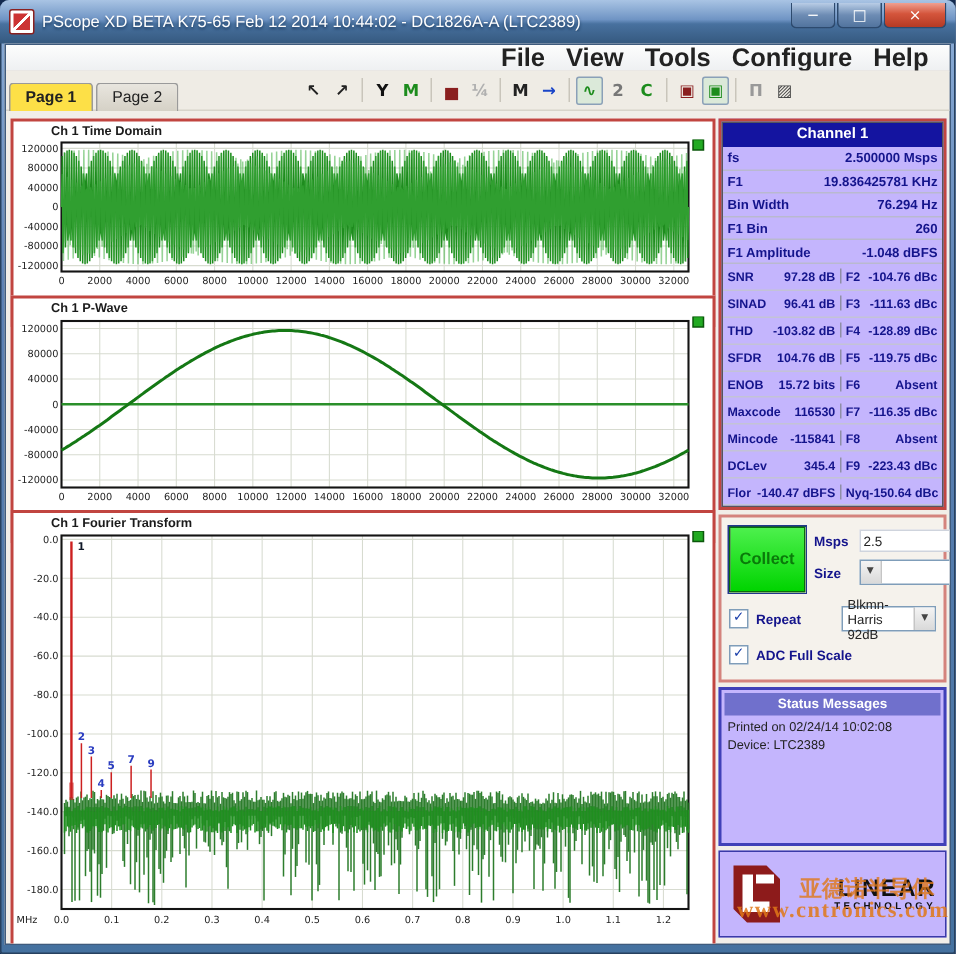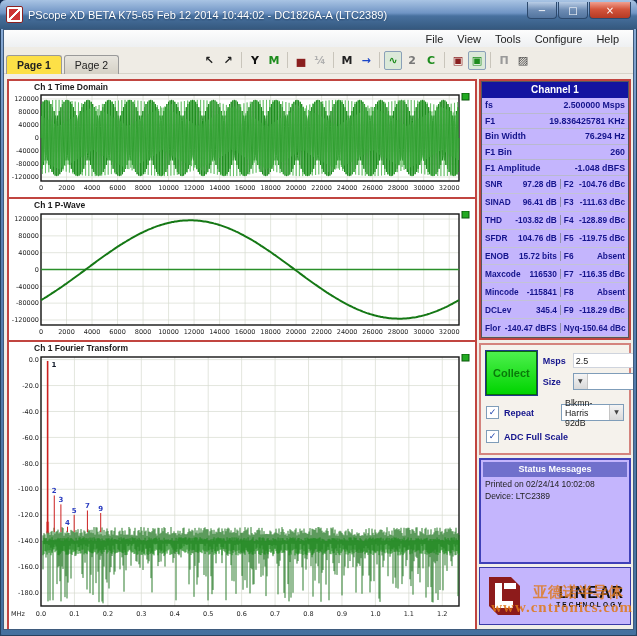--- a/index.html
+++ b/index.html
@@ -19,21 +19,21 @@
   .wbtn{height:16px;width:28px;display:flex;align-items:center;justify-content:center;
     color:#fff;font-size:10px;font-family:"DejaVu Sans",sans-serif;
     background:linear-gradient(#b9cde6,#6d8cb4 50%,#52749e);border:1px solid #2d4a6e;
     border-top:none;border-radius:0 0 4px 4px;cursor:pointer;}
   .wbtn.close{width:40px;background:linear-gradient(#f0a090,#d4553c 45%,#b53a24);}
   
   .client{position:absolute;left:3px;right:3px;top:29px;bottom:6px;background:#f1eee8;
     border:1px solid #3f5b7d;overflow:hidden;}
   .menubar{position:absolute;left:0;right:0;top:0;height:17px;background:linear-gradient(#fdfdfd,#eef0f2);
     border-bottom:1px solid #d8d8d8;display:flex;justify-content:flex-end;align-items:center;padding-right:8px;gap:2px;}
-  .menuitem{font-size:11px;color:#222;padding:1px 6px;cursor:default;}
+  .menuitem{font-size:17px;color:#222;padding:1px 6px;cursor:default;font-weight:bold;}
   .tabbar{position:absolute;left:0;right:0;top:17px;height:26px;background:#efece5;
     border-bottom:1px solid #d8d4ca;display:flex;align-items:flex-end;}
   .tab{font-size:10.5px;color:#222;padding:3px 10px 3px;border:1px solid #9a9a9a;border-bottom:none;
     border-radius:3px 3px 0 0;background:linear-gradient(#e8e5de,#d5d1c6);margin-left:2px;position:relative;top:1px;}
   .tab.active{background:#fde047;font-weight:bold;z-index:2;}
   .toolbar{position:absolute;left:196px;top:19px;height:22px;display:flex;align-items:center;gap:1px;}
   .tbtn{width:18px;height:19px;border:1px solid transparent;background:transparent;
     font-family:"DejaVu Sans",sans-serif;font-size:11px;font-weight:bold;line-height:17px;
     text-align:center;padding:0;cursor:pointer;}
   .tbtn.pressed{border:1px solid #8aa0b8;background:#dbe9d9;border-radius:2px;}
@@ -1268,21 +1268,21 @@
                 <span class="pv">Absent</span>
               </div>
             </div>
             <div class="prow">
               <div class="pcell">
                 <span class="pl">DCLev</span>
                 <span class="pv">345.4</span>
               </div>
               <div class="hcell">
                 <span class="pl">F9</span>
-                <span class="pv">-118.29 dBc</span>
+                <span class="pv">-223.43 dBc</span>
               </div>
             </div>
             <div class="prow">
               <div class="pcell">
                 <span class="pl">Flor</span>
                 <span class="pv">-140.47 dBFS</span>
               </div>
               <div class="hcell">
                 <span class="pl">Nyq</span>
                 <span class="pv">-150.64 dBc</span>

